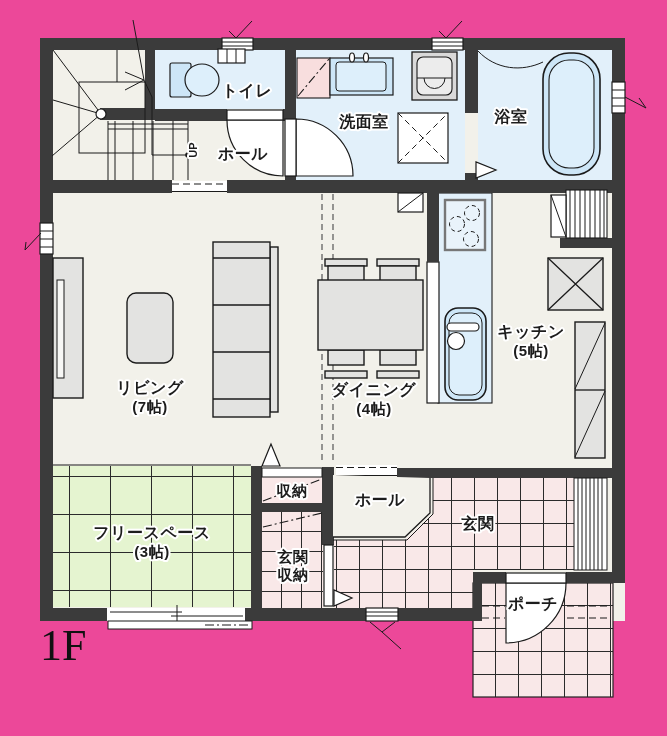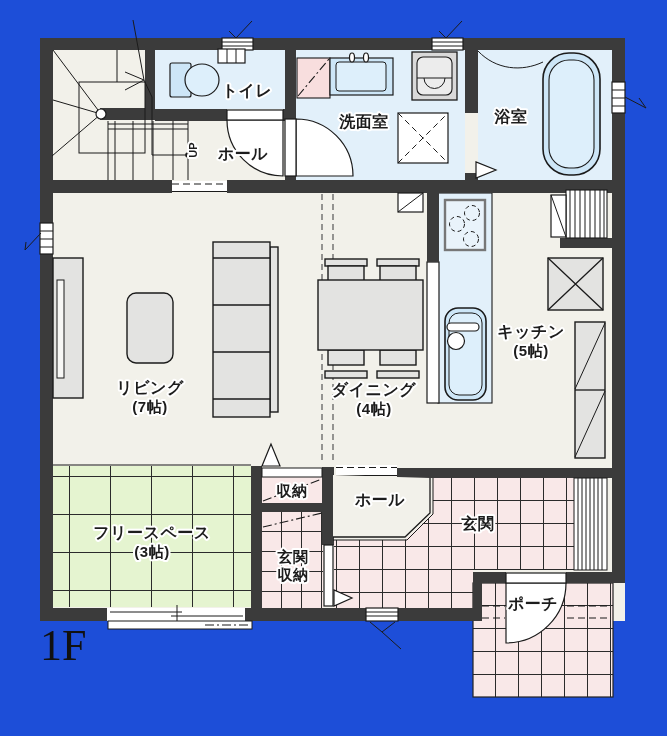--- a/index.html
+++ b/index.html
@@ -1,16 +1,16 @@
 <!DOCTYPE html>
 <html style="--wall: #3b3b3b; --floor: #f2f1ea; --water-room: #e2f0fa; --water-fixture: #cde6f7; --water-light: #ddeffb; --tatami-green: #e5f4d0; --tile-pink: #f9e8e8; --fixture-pink: #f8dede; --furniture-gray: #e3e3e1; --outline: #1b1b1b;"><head>
 <meta charset="utf-8">
 <style>
   html,body{margin:0;padding:0;background:#ffffff;}
-  #stage{position:relative;width:667px;height:736px;background:#1d4ed8;overflow:hidden;
+  #stage{position:relative;width:667px;height:736px;background:#ec4899;overflow:hidden;
          font-family:"Liberation Sans",sans-serif;}
   svg{position:absolute;left:0;top:0;}
   .wall{fill:var(--wall);}
   .floor{fill:var(--floor);}
   .water{fill:var(--water-room);}
   .waterf{fill:var(--water-fixture);}
   .waterl{fill:var(--water-light);}
   .green{fill:var(--tatami-green);}
   .pink{fill:var(--tile-pink);}
   .pinkf{fill:var(--fixture-pink);}

